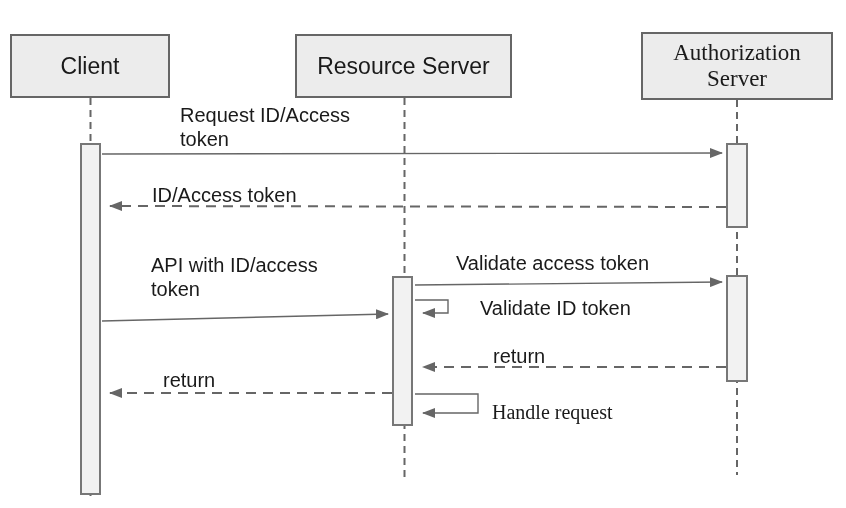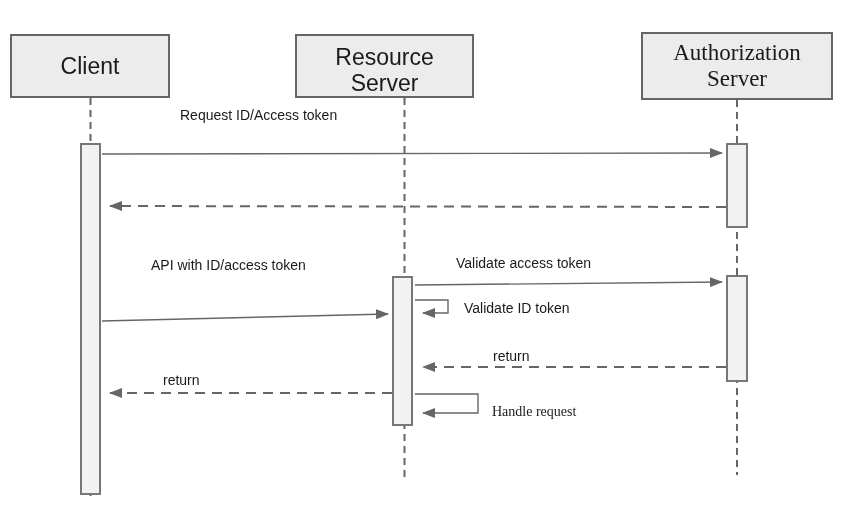--- a/index.html
+++ b/index.html
@@ -62,21 +62,21 @@
     text-align: center;
     font-size: 23px;
     line-height: 26px;
     color: var(--text);
     z-index: 3;
     padding: 0 8px;
     margin-top: 24px;
   }
   .msg-label {
     position: absolute;
-    font-size: 14px;
+    font-size: 20px;
     line-height: 24px;
     color: var(--text);
     z-index: 4;
     white-space: nowrap;
   }
   .msg-label.wrap { white-space: normal; }
 </style>
 </head>
 <body>
 
@@ -104,28 +104,29 @@
   </svg>
 
   <div class="activation" style="left:80px; top:143px; width:21px; height:352px;"></div>
   <div class="activation" style="left:392px; top:276px; width:21px; height:150px;"></div>
   <div class="activation" style="left:726px; top:143px; width:22px; height:85px;"></div>
   <div class="activation" style="left:726px; top:275px; width:22px; height:107px;"></div>
 
   <div class="actor-box" style="left:10px; top:10px; width:160px; height:64px;">
     <span>Client</span>
   </div>
-  <div class="actor-box" style="left:295px; top:10px; width:179px; height:64px;align-items:flex-end;">
+  <div class="actor-box" style="left:295px; top:10px; width:217px; height:64px;">
     <span>Resource Server</span>
   </div>
   <div class="actor-box" style="left:641px; top:8px; width:192px; height:68px;font-family:Liberation Serif, serif;">
     <span>Authorization Server</span>
   </div>
 
   <div class="msg-label wrap" style="left:180px; top:103px; width:178px;">Request ID/Access token</div>
+  <div class="msg-label" style="left:152px; top:183px;">ID/Access token</div>
   <div class="msg-label" style="left:456px; top:251px;">Validate access token</div>
   <div class="msg-label wrap" style="left:151px; top:253px; width:178px;">API with ID/access token</div>
-  <div class="msg-label" style="left:464px; top:296px;">Validate ID token</div>
+  <div class="msg-label" style="left:480px; top:296px;">Validate ID token</div>
   <div class="msg-label" style="left:493px; top:344px;">return</div>
   <div class="msg-label" style="left:163px; top:368px;">return</div>
   <div class="msg-label" style="left:492px; top:400px;font-family:Liberation Serif, serif;">Handle request</div>
 
 </div>
 
 </body></html>

